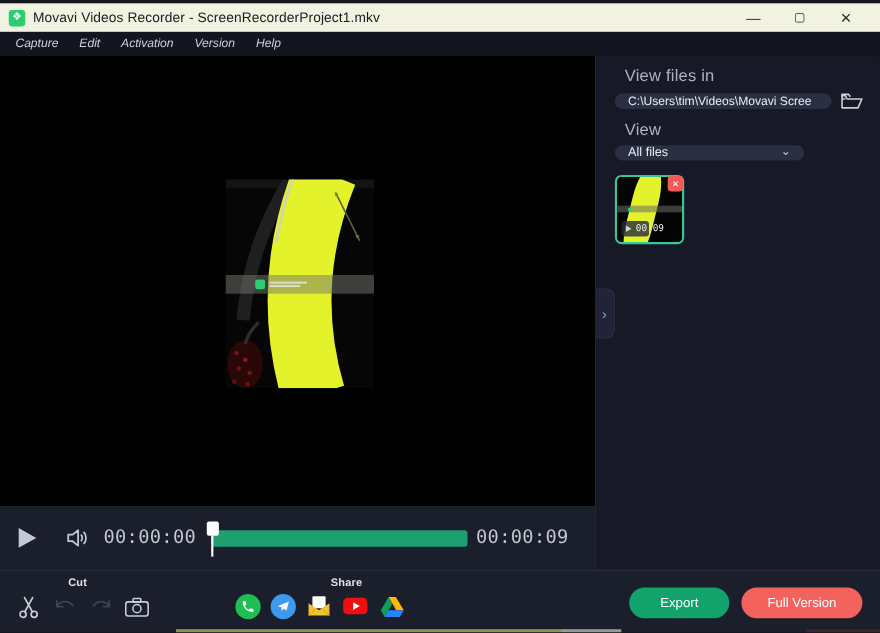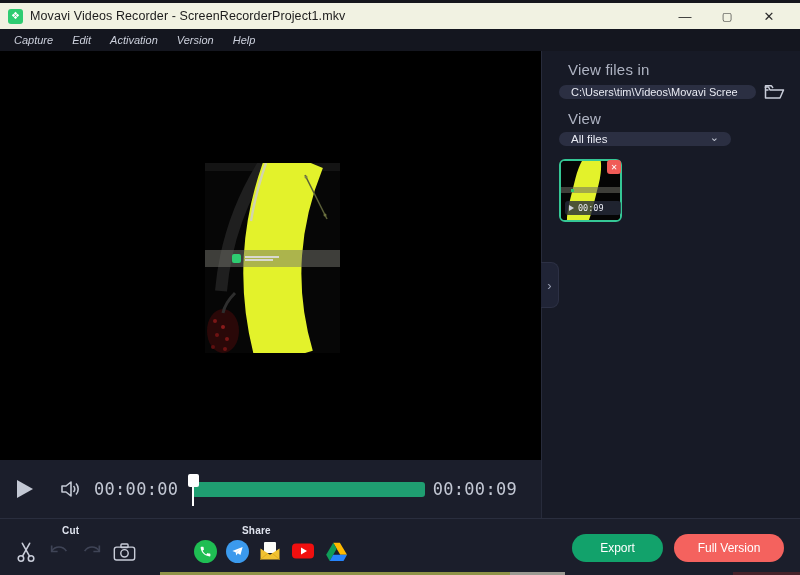--- a/index.html
+++ b/index.html
@@ -75,31 +75,31 @@
 
   .thumb { position:relative; width:63px; height:63px; margin-top:13px; border:2px solid #35c795; border-radius:6px;
            background:#000; overflow:visible; }
   .thumb-inner { position:absolute; inset:0; border-radius:4px; overflow:hidden; background:#050505; }
   .thumb-stripe { position:absolute; left:11px; top:-10px; width:24px; height:85px; background:#e3f22b;
                   transform:rotate(14deg); border-radius:10px/30px; }
   .thumb-wm { position:absolute; left:0; top:26px; width:100%; height:6px; background:rgba(110,110,100,.55); }
   .thumb-wm i { position:absolute; left:10px; top:1.5px; width:3px; height:3px; background:#2ecc71; display:block; }
   .thumb-close { position:absolute; top:-1px; right:-1px; width:14px; height:14px; background:#f05b57;
                  border-radius:3px; color:#fff; font-size:8px; display:flex; align-items:center; justify-content:center; z-index:3; }
-  .thumb-dur { position:absolute; left:4px; bottom:5px; width:56px; height:14px; background:rgba(38,43,58,.8);
+  .thumb-dur { position:absolute; left:4px; bottom:5px; width:25px; height:14px; background:rgba(38,43,58,.8);
                border-radius:3px; display:flex; align-items:center; padding-left:4px; gap:4px; z-index:2; }
   .thumb-dur .tri { width:0; height:0; border-left:5px solid #cfd3de; border-top:3.5px solid transparent; border-bottom:3.5px solid transparent; }
   .thumb-dur .txt { font-size:8.5px; color:#e9ebf3; font-family:"DejaVu Sans Mono",monospace; }
 
   
   .bottombar { height:54px; background:#1b1e2b; border-top:1px solid #2a2e3e; display:flex; align-items:flex-start; padding:6px 16px 0 14px; position:relative; }
   .group-label { font-size:10px; font-weight:bold; color:#dfe3ee; letter-spacing:.2px;padding-left:48px; }
   .cut-group .icons, .share-group .icons { display:flex; align-items:center; margin-top:4px; }
   .cut-group .icons { gap:10px; }
-  .share-group { margin-left:58px; }
+  .share-group { margin-left:78px;text-align:center; }
   .share-group .icons { gap:9px; margin-top:3px; }
   .tool-ic { width:23px; height:23px; display:flex; align-items:center; justify-content:center; }
   .share-ic { width:24px; height:24px; display:flex; align-items:center; justify-content:center; }
   .circle { border-radius:50%; width:23px; height:23px; display:flex; align-items:center; justify-content:center; }
   .wa { background:#1fbe53; } .tg { background:#3b9aed; }
   .btns { margin-left:auto; display:flex; gap:11px; margin-top:9px; }
   .pill-btn { height:28px; border:none; border-radius:14px; color:#fff; font-size:12px;
               font-family:"Liberation Sans",sans-serif; display:flex; align-items:center; justify-content:center; }
   .full-btn { width:110px; background:#f4625e; }
   .export-btn { width:91px; background:#12a26b; }

